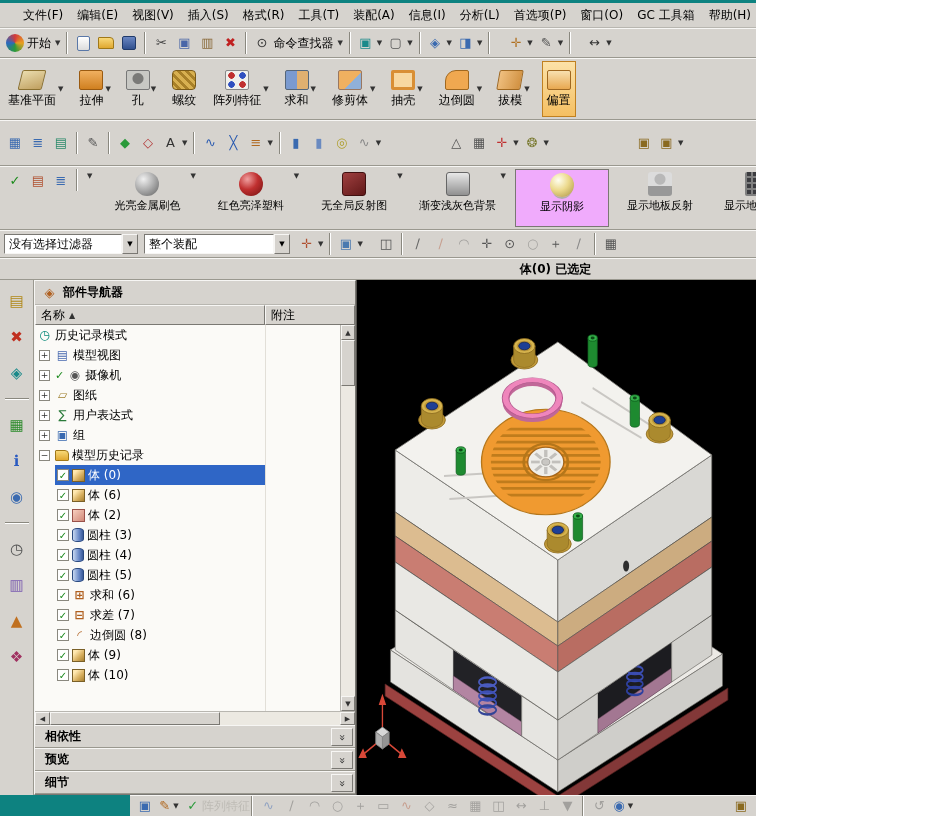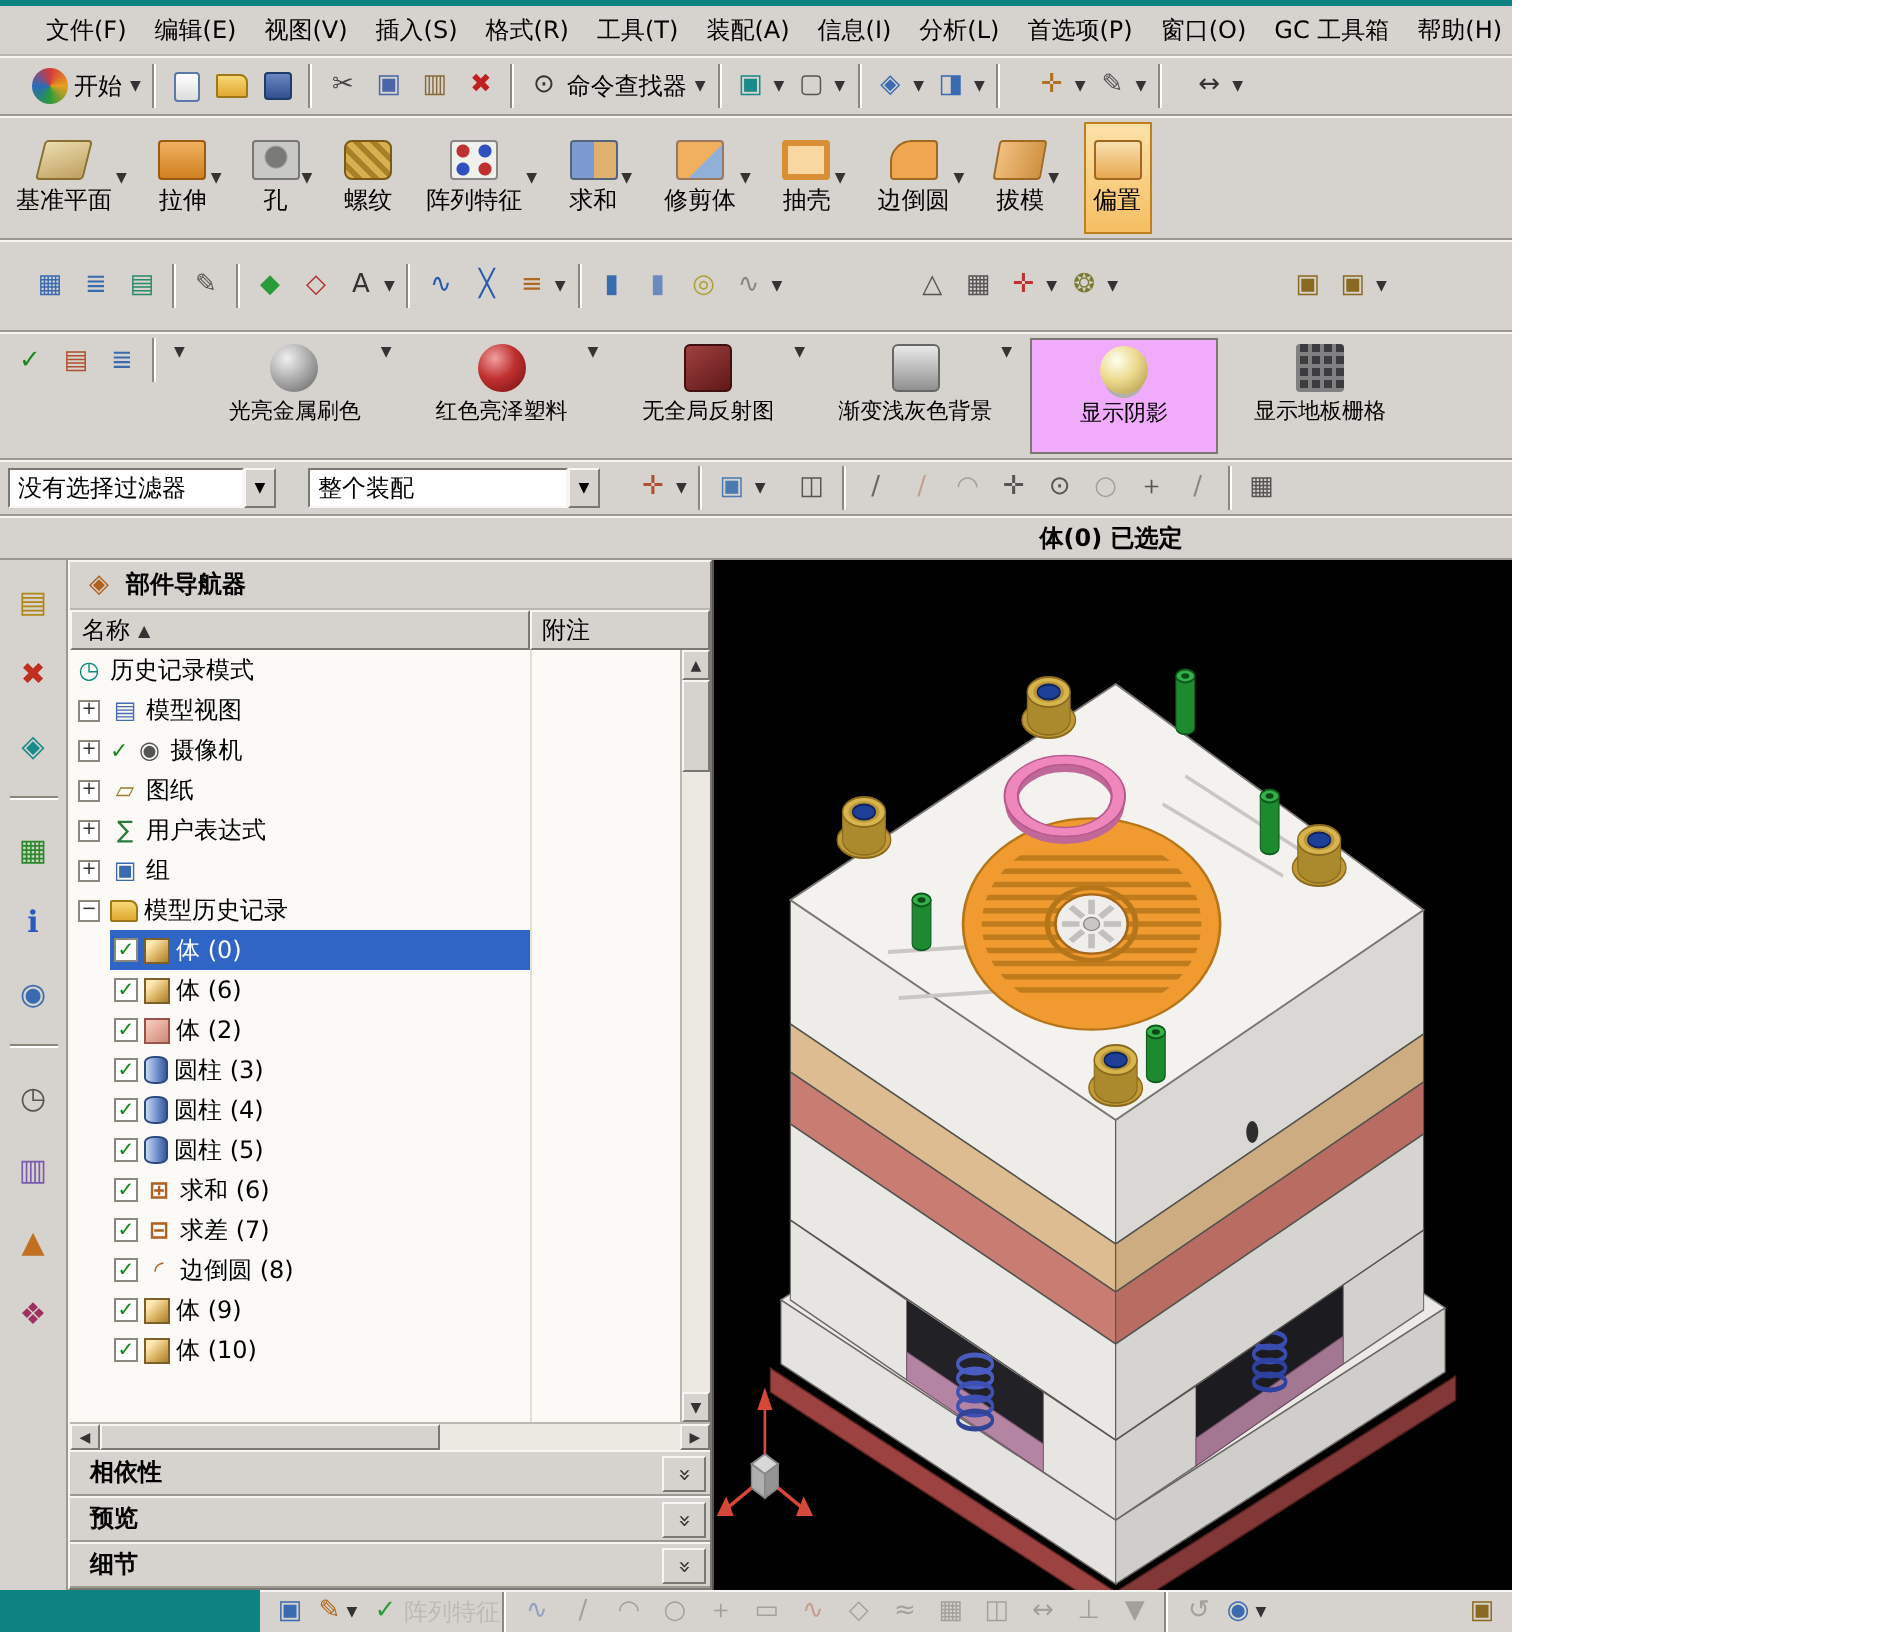--- a/index.html
+++ b/index.html
@@ -5,21 +5,21 @@
   html,body{margin:0;padding:0}
   *{box-sizing:border-box}
   body{font-family:"DejaVu Sans","Liberation Sans",sans-serif;font-size:12px;color:#000}
   .app{width:756px;height:816px;background:#0d8280;display:flex;flex-direction:column;overflow:hidden;position:relative}
   .bar{background:#d6d3ce;flex:0 0 auto;display:flex;align-items:center}
   .teal-top{height:3px;background:#0d8280;flex:0 0 auto}
   
   .menubar{height:25px;padding-left:16px;border-bottom:1px solid #b8b6b0}
   .menu-item{padding:3px 7px;cursor:default;white-space:nowrap}
   
-  .tb{gap:1px;padding:0 14px;border-top:1px solid #f7f6f4;border-bottom:1px solid #9a988f}
+  .tb{gap:1px;padding:0 4px;border-top:1px solid #f7f6f4;border-bottom:1px solid #9a988f}
   .tb1{height:30px}
   .tb3{height:46px}
   .tbtn{height:24px;min-width:22px;display:flex;align-items:center;justify-content:center;gap:2px;padding:1px 2px;cursor:default}
   .tbtn.dis{opacity:.4}
   .ticon{width:17px;height:16px;display:flex;align-items:center;justify-content:center;font-size:13px;line-height:16px;border-radius:2px}
   .tlabel{white-space:nowrap;padding:0 1px}
   .dd{font-size:7px;color:#333;margin-left:1px}
   .sep{width:2px;height:22px;border-left:1px solid #8a887f;border-right:1px solid #ffffff;margin:0 3px}
   .gap{height:1px}
   .ic-page{background:linear-gradient(180deg,#fff,#dcdcdc);border:1px solid #5a78a8;width:13px;height:15px}
@@ -53,21 +53,21 @@
   .ri{width:24px;height:24px;flex:0 0 auto}
   .ri-sph-real{border-radius:50%;background:radial-gradient(circle at 35% 30%,#ffffff,#c8ccd4 40%,#70747c 75%,#40444c)}
   .ri-sph-metal{border-radius:50%;background:radial-gradient(circle at 35% 30%,#f0f0f0,#b0b0b0 45%,#606060)}
   .ri-sph-red{border-radius:50%;background:radial-gradient(circle at 35% 30%,#f0a0a0,#c03030 45%,#701010)}
   .ri-sq-maroon{background:linear-gradient(145deg,#a04040,#601818);border:1px solid #401010;border-radius:3px}
   .ri-sq-gray{background:linear-gradient(180deg,#e8e8e8,#909090);border:1px solid #666;border-radius:3px}
   .ri-sph-shadow{border-radius:50%;background:radial-gradient(circle at 35% 30%,#fffff0,#ecd98c 45%,#a89040);box-shadow:0 4px 0 -2px #b0b0a8}
   .ri-bust{background:radial-gradient(circle at 50% 30%,#b8b8b8 5px,transparent 6px),linear-gradient(0deg,#989898 42%,#dcdcdc 42%);border-radius:3px}
   .ri-grid{background:repeating-linear-gradient(0deg,#808080 0 2px,transparent 2px 6px),repeating-linear-gradient(90deg,#808080 0 2px,transparent 2px 6px),#3c3c40;border-radius:2px}
   
-  .selbar{height:28px;gap:12px;padding:0 4px;border-top:1px solid #f7f6f4;border-bottom:1px solid #9a988f}
+  .selbar{height:28px;gap:2px;padding:0 4px;border-top:1px solid #f7f6f4;border-bottom:1px solid #9a988f}
   .combo{display:flex;align-items:center;margin-right:4px}
   .combo-text{background:#fff;border:1px solid;border-color:#7a7873 #f7f6f4 #f7f6f4 #7a7873;height:20px;display:flex;align-items:center;padding:0 4px;white-space:nowrap}
   .combo-btn{width:16px;height:20px;background:#d6d3ce;border:1px solid;border-color:#f7f6f4 #7a7873 #7a7873 #f7f6f4;display:flex;align-items:center;justify-content:center;font-size:7px}
   
   .statusbar{height:22px;border-top:1px solid #f7f6f4;border-bottom:1px solid #9a988f}
   .status-text{margin-left:355px;flex:1;text-align:center;font-weight:bold}
   
   .main{flex:1 1 auto;display:flex;min-height:0}
   .rstrip{width:34px;background:#d6d3ce;border-right:1px solid #9a988f;display:flex;flex-direction:column;align-items:center;padding-top:10px;gap:14px}
   .ricon{width:24px;height:22px;display:flex;align-items:center;justify-content:center;font-size:15px;cursor:default;border-radius:3px}
@@ -409,20 +409,26 @@
         <span class="dd">▼</span>
       </div>
       <div class="rbtn active">
         <div class="rcol">
           <span class="ri ri-sph-shadow"></span>
           <span class="tlabel">显示阴影</span>
         </div>
       </div>
       <div class="rbtn">
         <div class="rcol">
+          <span class="ri ri-bust"></span>
+          <span class="tlabel">显示地板反射</span>
+        </div>
+      </div>
+      <div class="rbtn">
+        <div class="rcol">
           <span class="ri ri-grid"></span>
           <span class="tlabel">显示地板栅格</span>
         </div>
       </div>
     </div>
 
   <div class="bar selbar">
     <div class="combo">
       <div class="combo-text" style="width:118px">没有选择过滤器</div>
       <div class="combo-btn">▼</div>

